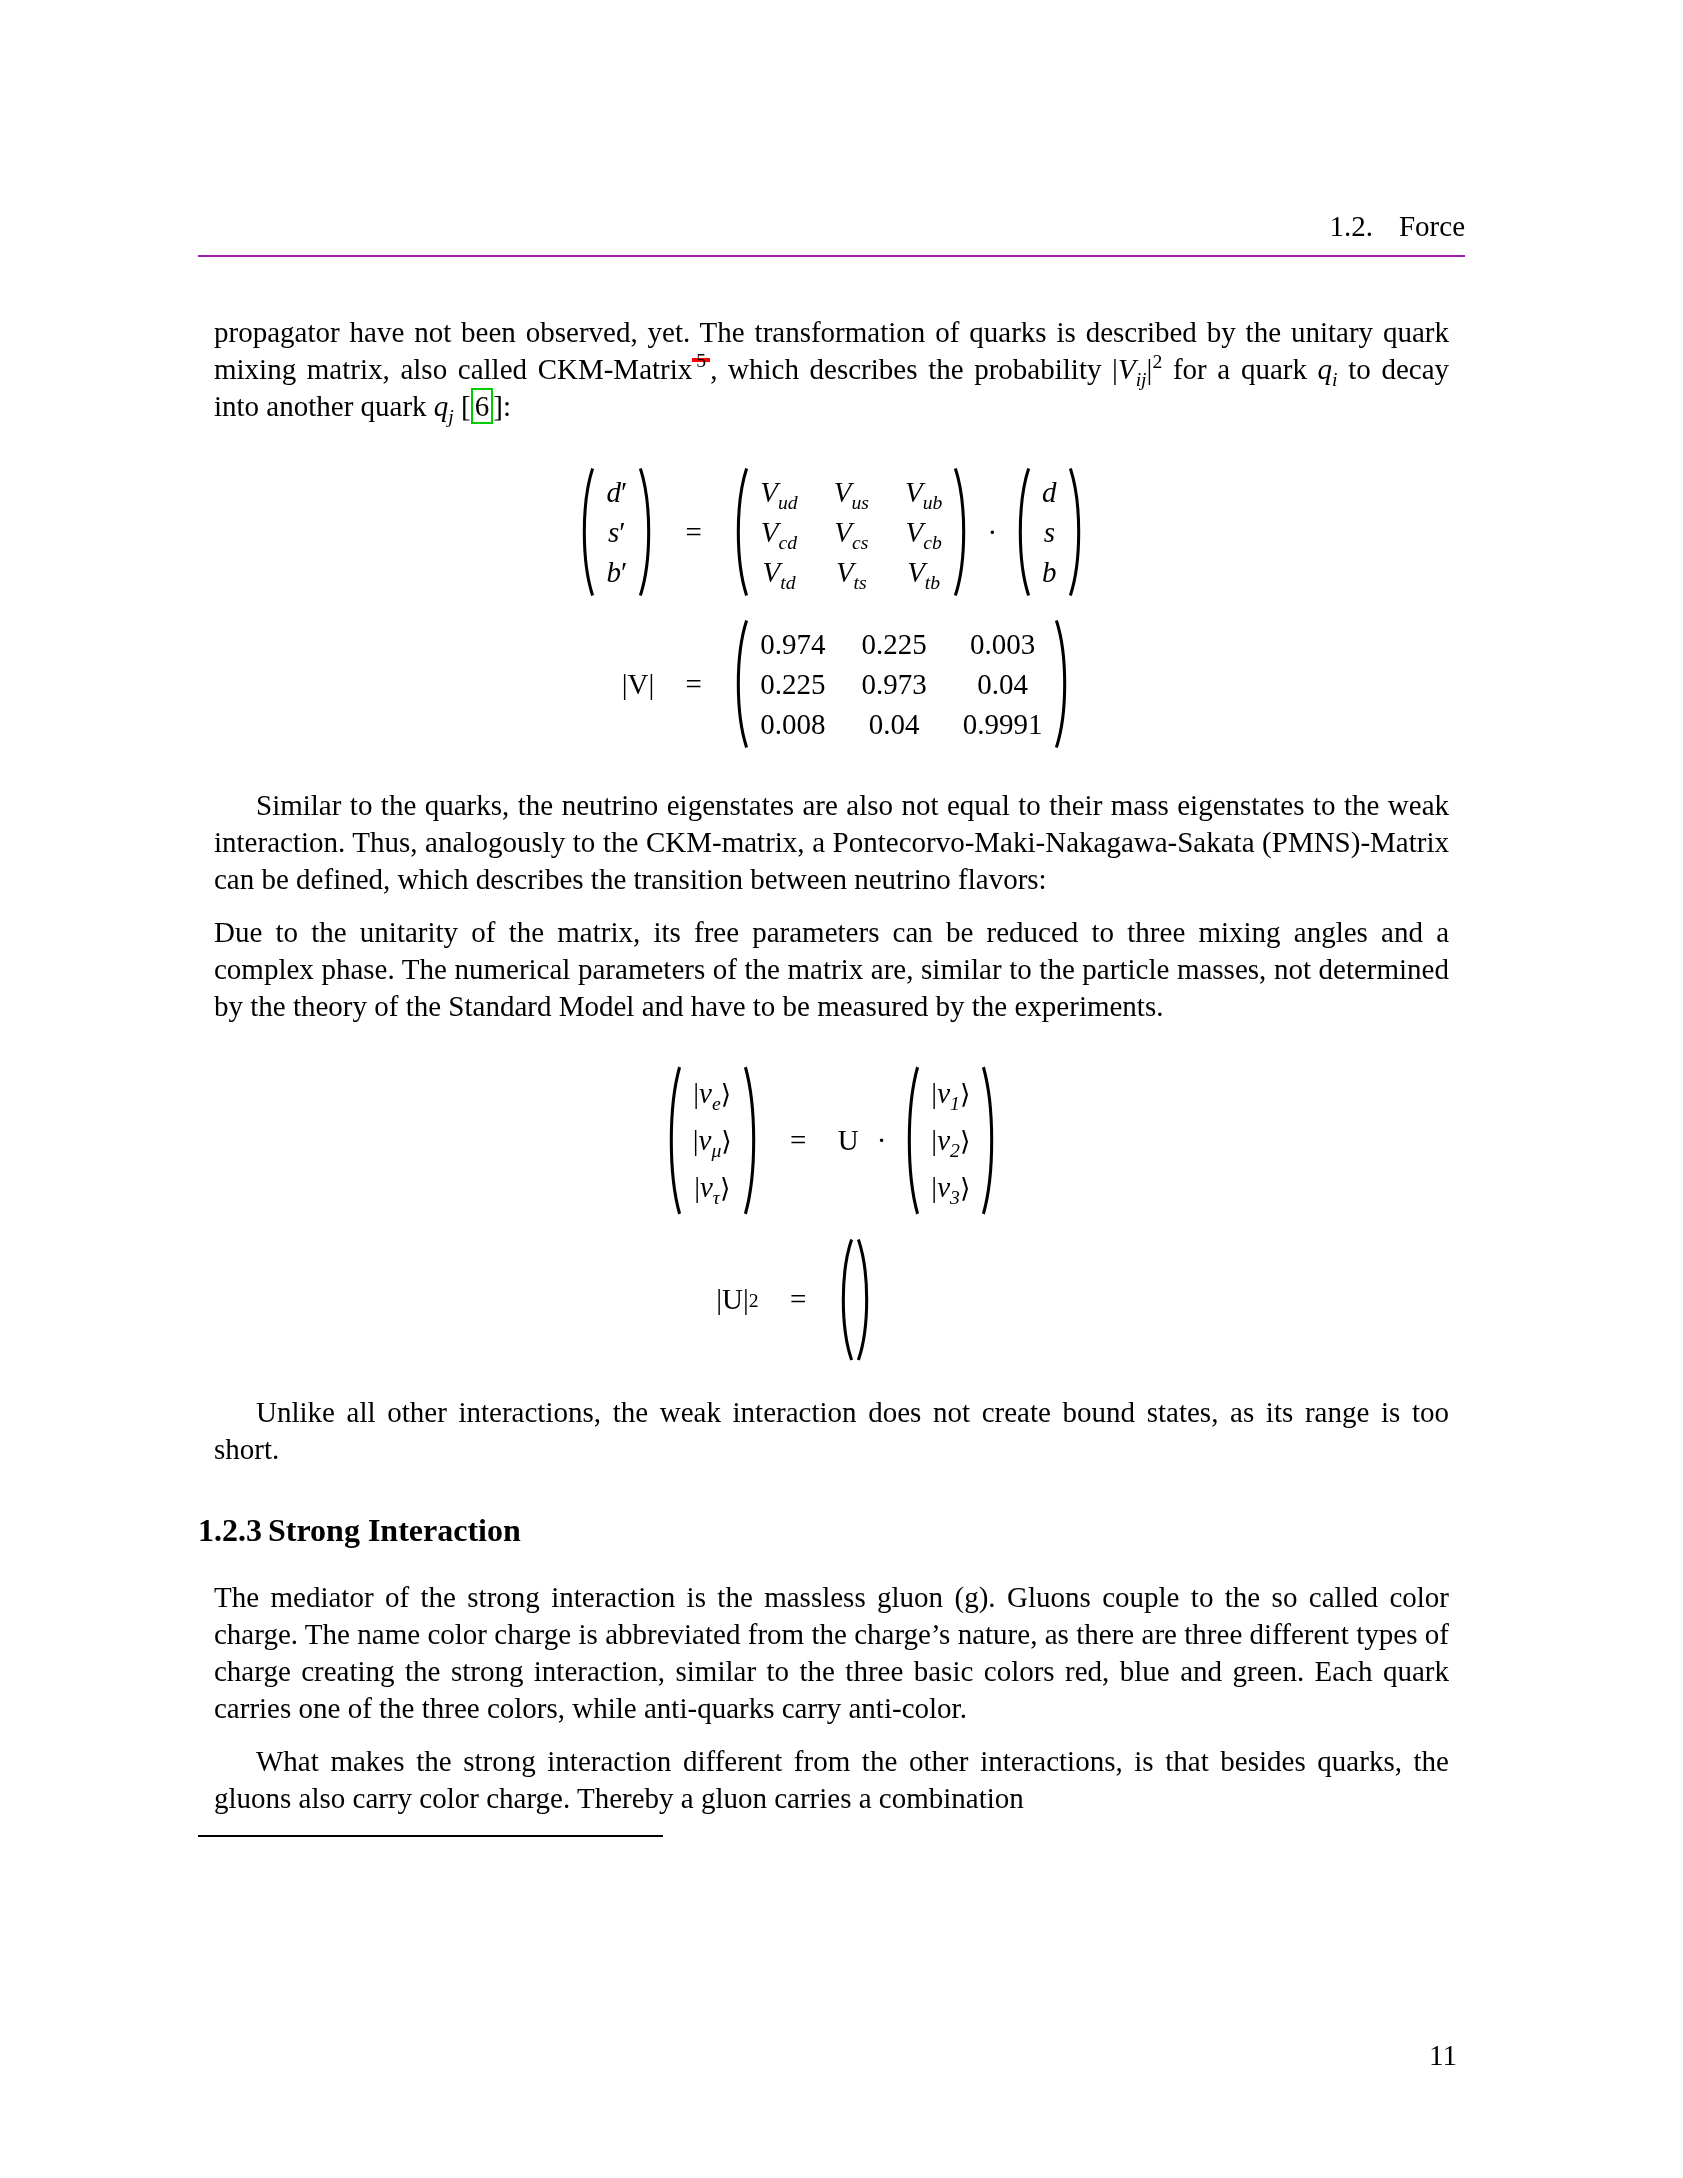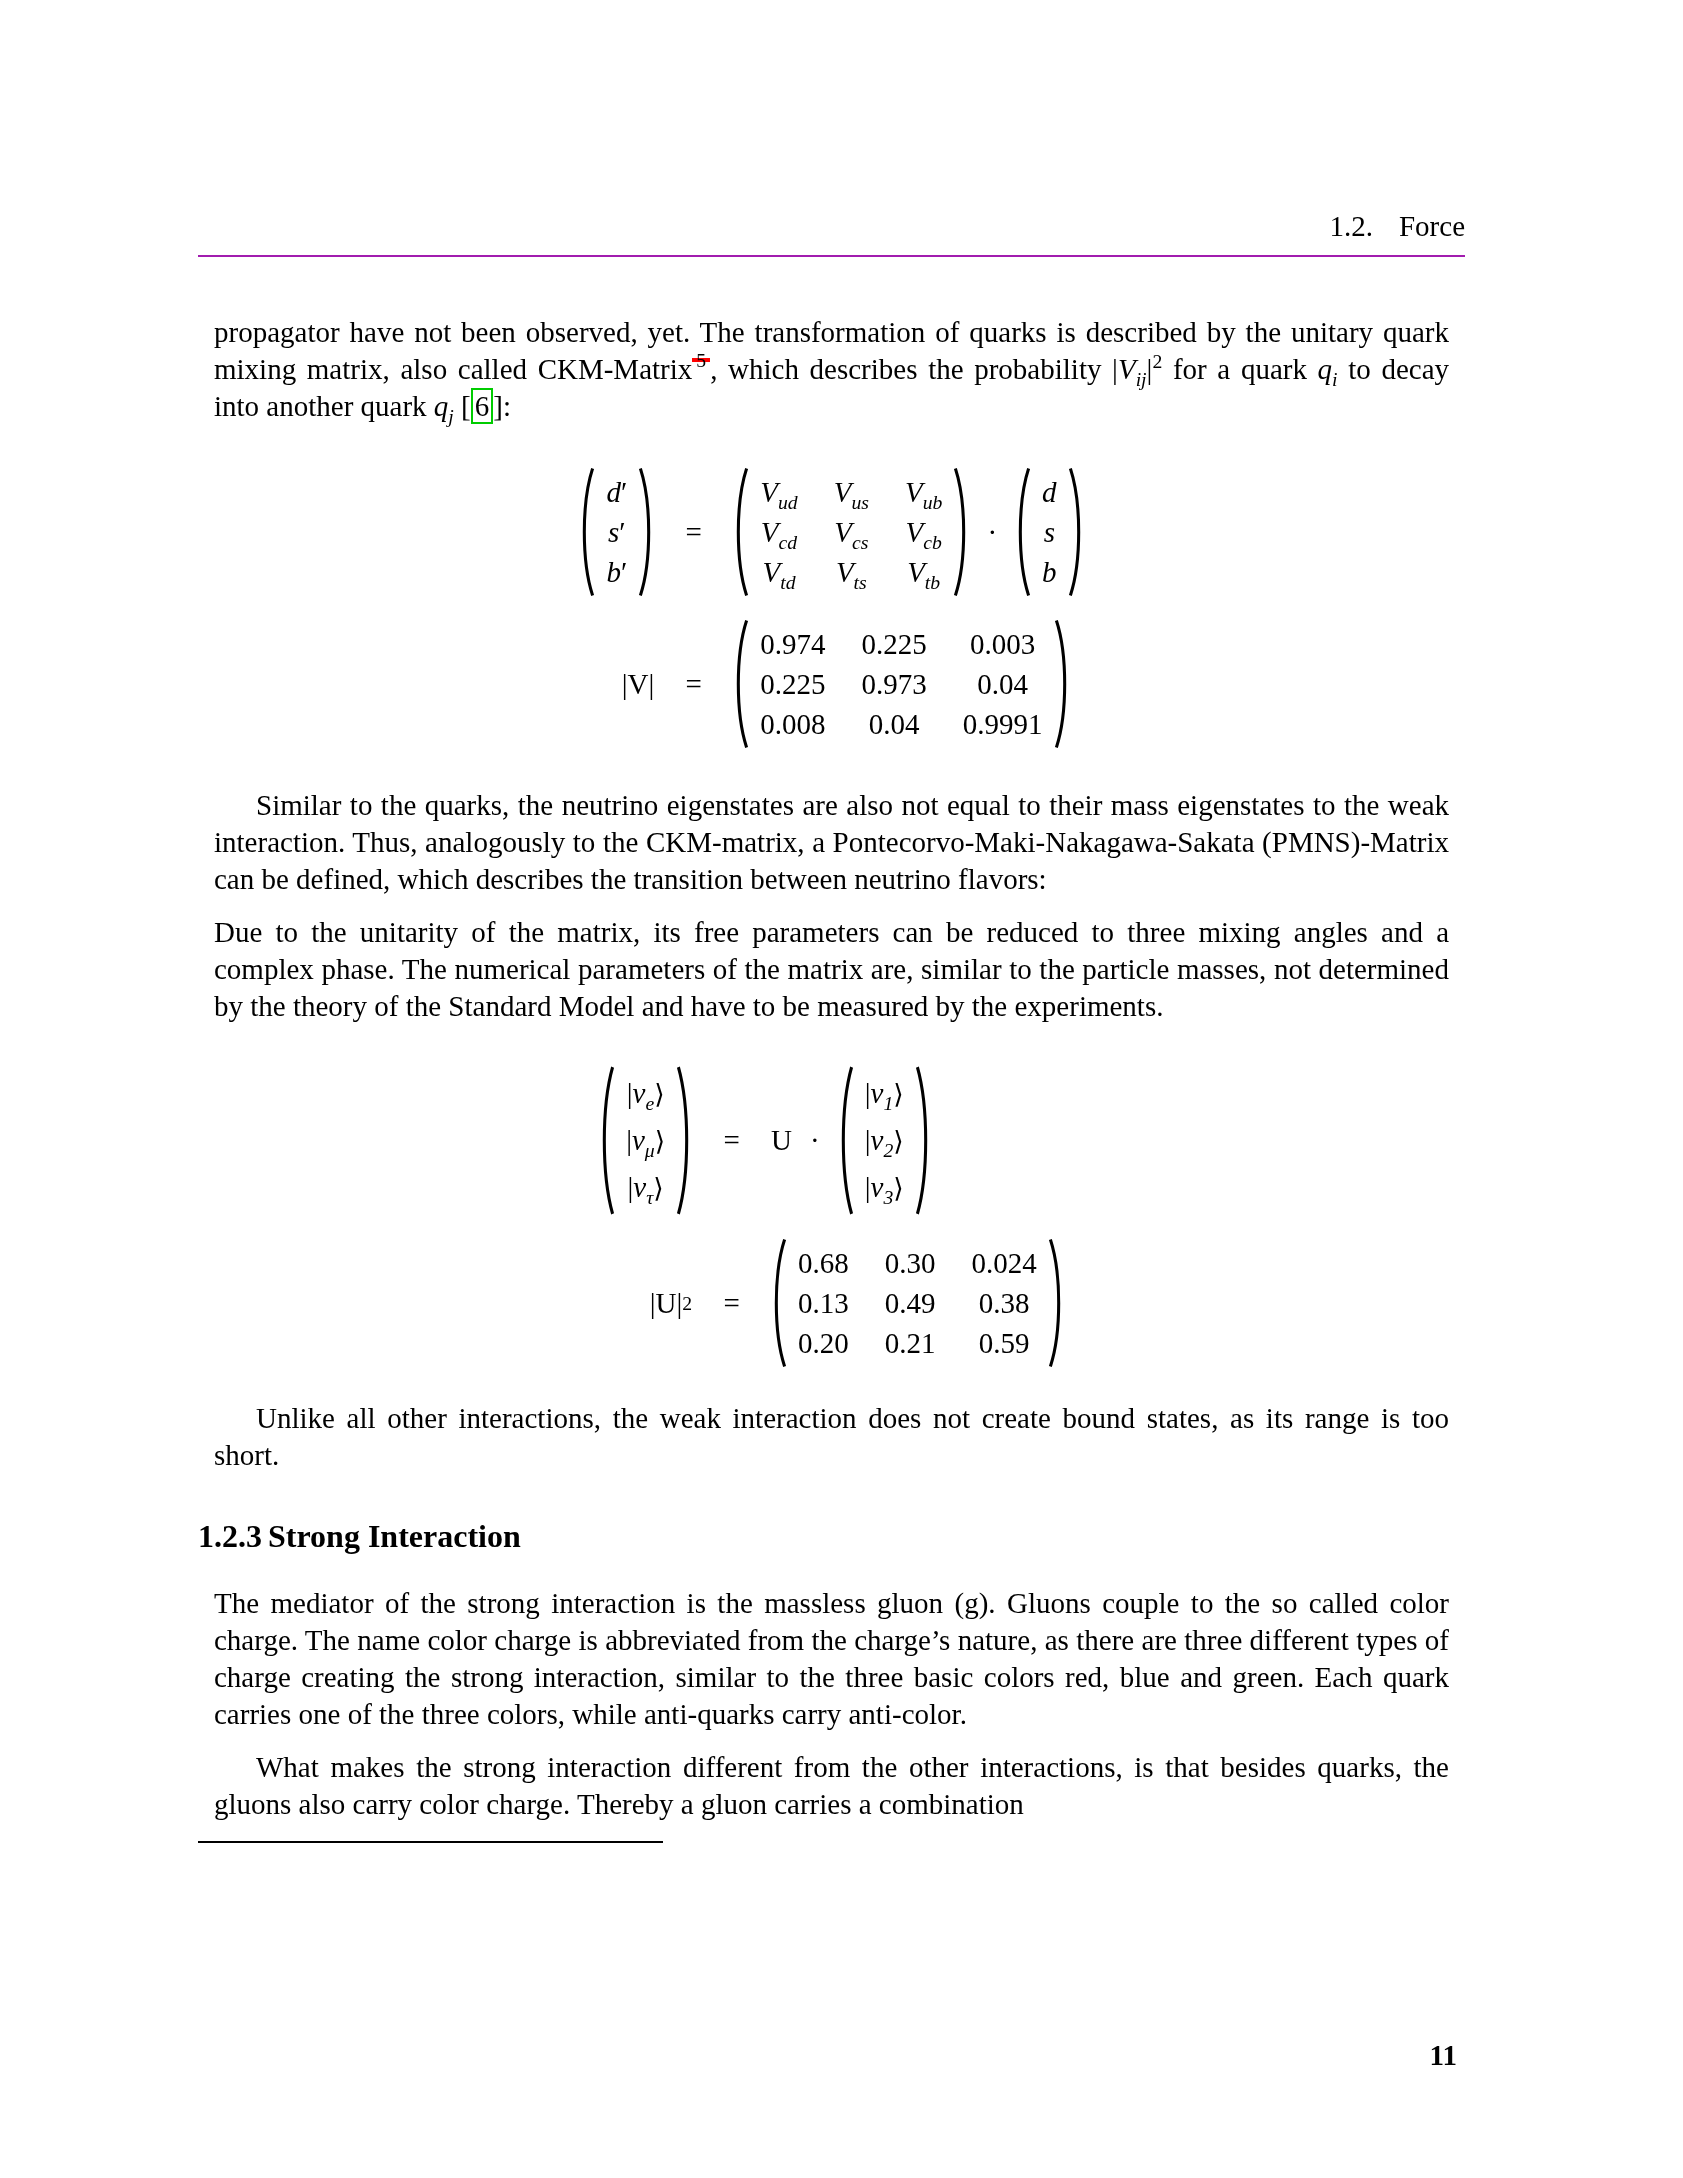--- a/index.html
+++ b/index.html
@@ -61,21 +61,21 @@
   .section-heading {
     margin-top:44px; font-size:32px; font-weight:bold;
     display:flex; gap:6px; align-items:baseline;
   }
   .para-after-heading { margin-top:30px; }
 
   
   .footnote-rule { width:465px; border-top:2px solid #000; margin-top:18px; }
   .footnote { font-size:24px; line-height:31px; margin-top:8px; text-align:justify; text-indent:38px; }
 
-  .page-number { position:absolute; top:2039px; right:226px; font-size:29px;font-weight:bold; }
+  .page-number { position:absolute; top:2039px; right:226px; font-size:29px; }
 </style>
 </head>
 <body>
 
 <div class="page">
 
   <div class="header">
     <span>1.2.</span>
     <span>Force</span>
   </div>
@@ -203,31 +203,20 @@
     <span class="eq-left eq-label">
         <span>|U|</span>
         <sup>2</sup>
       </span>
     <span class="eq-mid">=</span>
     <span class="eq-right">
       <span class="mat">
         <svg class="paren" viewBox="0 0 20 150" preserveAspectRatio="none">
             <path d="M16 4 C 3 42 3 108 16 146" fill="none" stroke="#000" stroke-width="3.6"></path>
           </svg>
-        <span class="cells c3">
-          <span class="cell">0.68</span>
-          <span class="cell">0.30</span>
-          <span class="cell">0.024</span>
-          <span class="cell">0.13</span>
-          <span class="cell">0.49</span>
-          <span class="cell">0.38</span>
-          <span class="cell">0.20</span>
-          <span class="cell">0.21</span>
-          <span class="cell">0.59</span>
-        </span>
         <svg class="paren" viewBox="0 0 20 150" preserveAspectRatio="none">
             <path d="M4 4 C 17 42 17 108 4 146" fill="none" stroke="#000" stroke-width="3.6"></path>
           </svg>
       </span>
     </span>
   </div>
 
   <p class="body-text indent">Unlike all other interactions, the weak interaction does not create bound states, as its range is too short.</p>
 
   <div class="section-heading">

